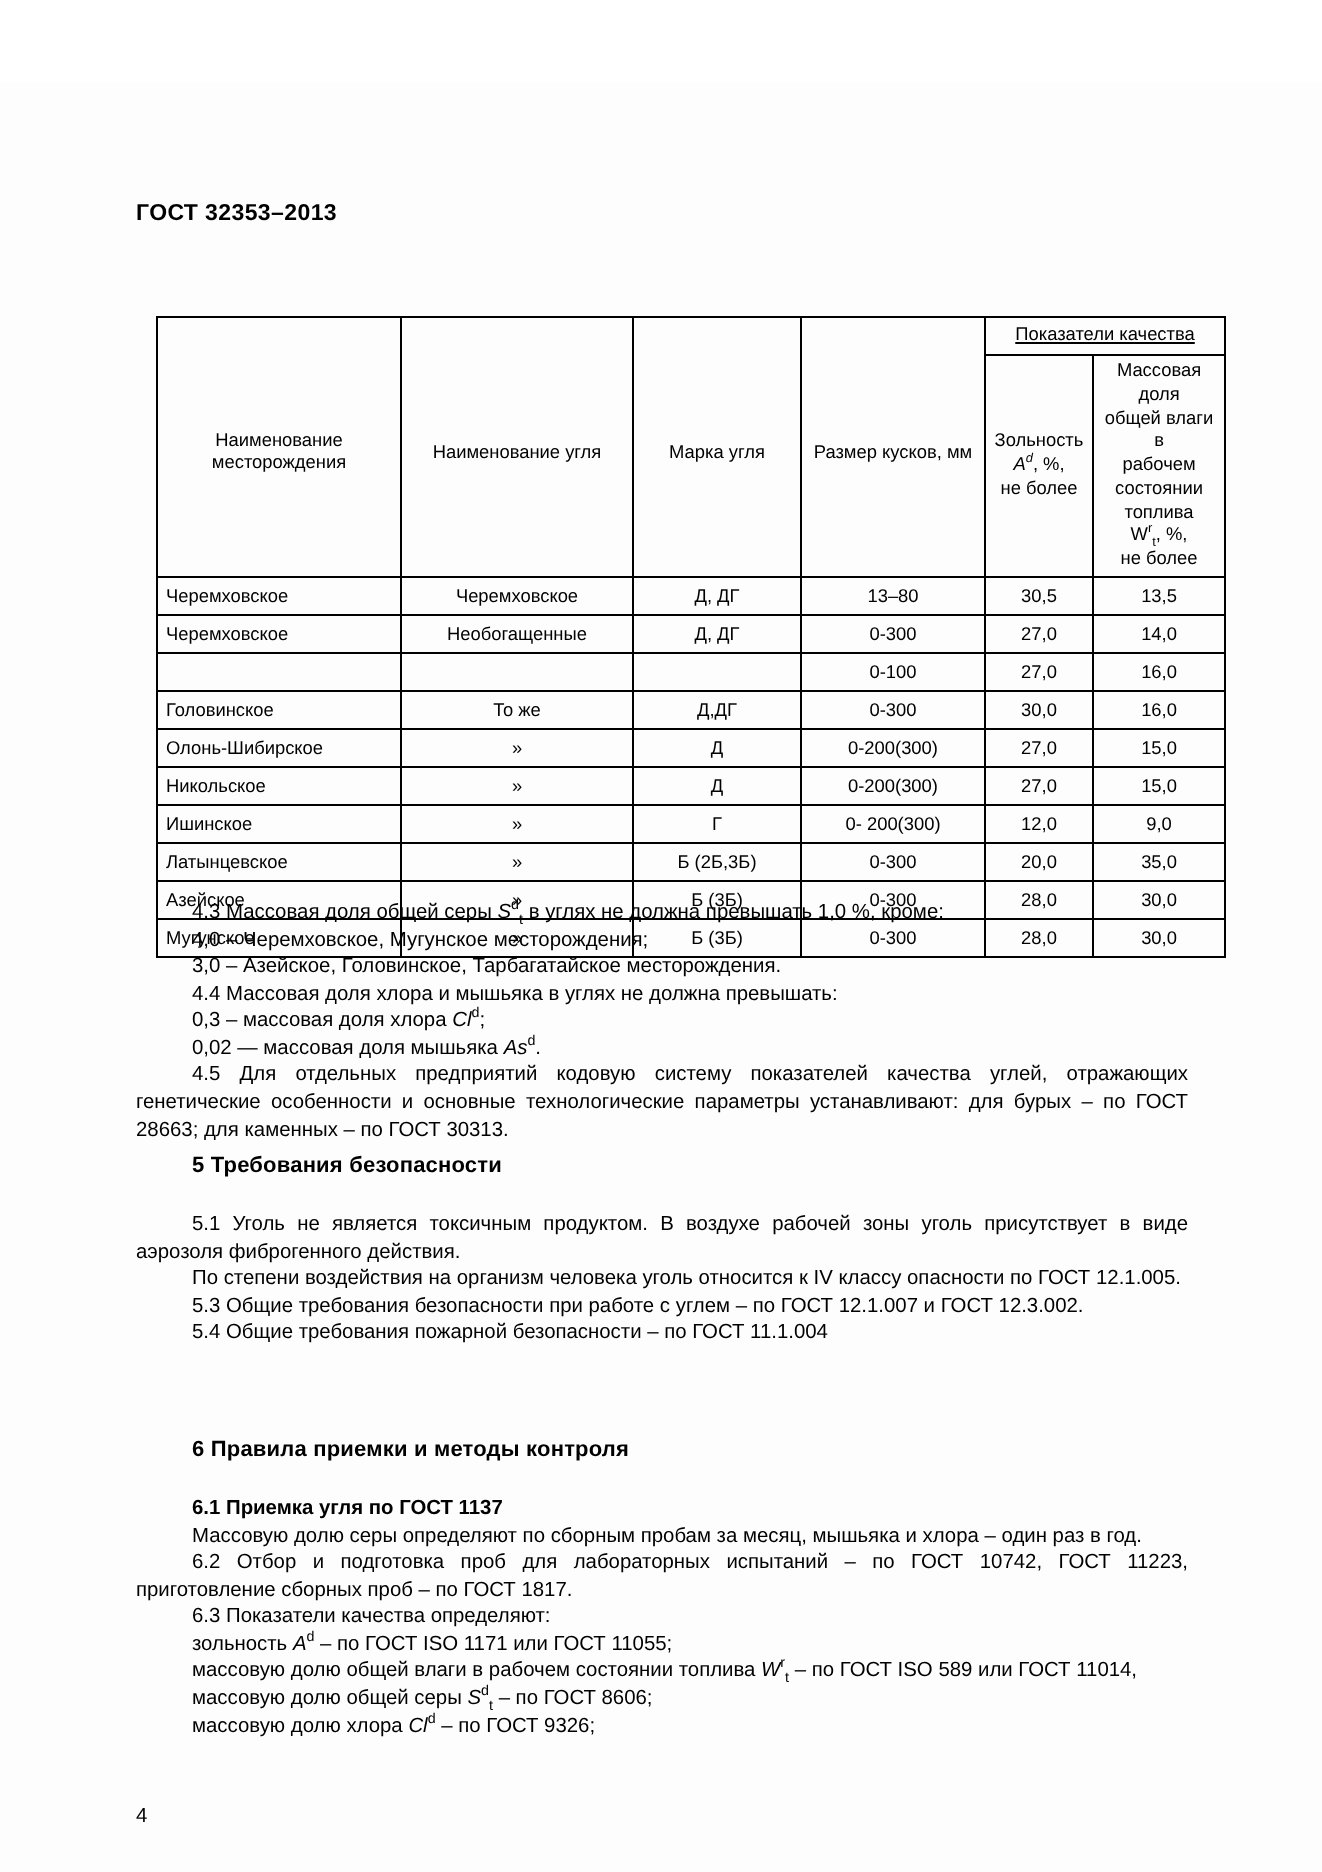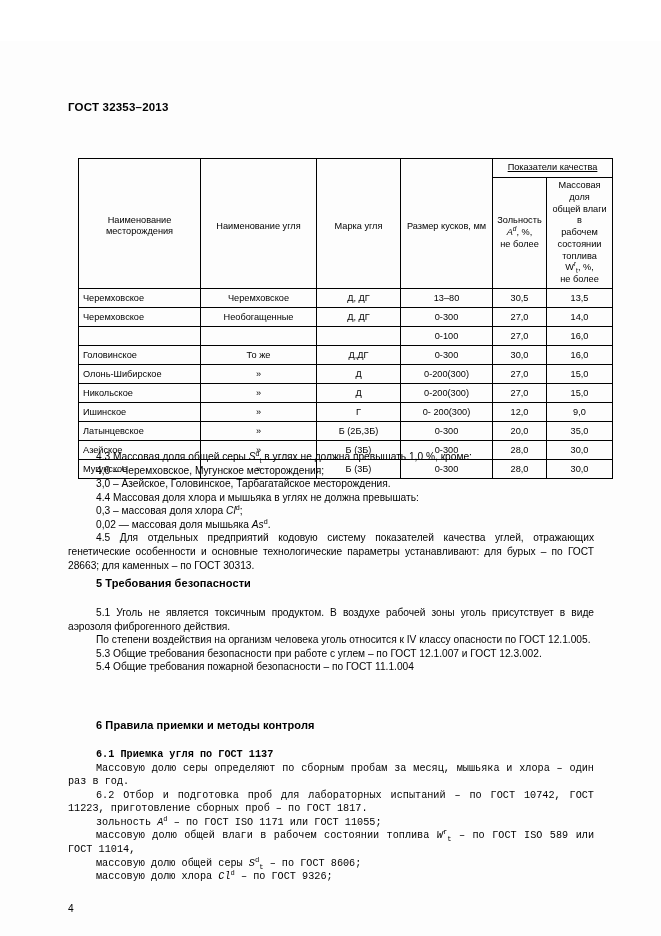--- a/index.html
+++ b/index.html
@@ -266,24 +266,25 @@
     <p class="para just">5.1 Уголь не является токсичным продуктом. В воздухе рабочей зоны уголь присутствует в виде аэрозоля фиброгенного действия.</p>
     <p class="para just">По степени воздействия на организм человека уголь относится к IV классу опасности по ГОСТ 12.1.005.</p>
     <p class="para left">5.3 Общие требования безопасности при работе с углем – по ГОСТ 12.1.007 и ГОСТ 12.3.002.</p>
     <p class="para left">5.4 Общие требования пожарной безопасности – по ГОСТ 11.1.004</p>
   </div>
 
   <div class="body-text" style="top:677px;">
     <h2 class="section">6 Правила приемки и методы контроля</h2>
   </div>
 
-  <div class="body-text" style="top:707px;font-family:Liberation Mono, monospace;">
+  <div class="body-text" style="top:707px;">
     <p class="subhead">6.1 Приемка угля по ГОСТ 1137</p>
     <p class="para just">Массовую долю серы определяют по сборным пробам за месяц, мышьяка и хлора – один раз в год.</p>
     <p class="para just">6.2 Отбор и подготовка проб для лабораторных испытаний – по ГОСТ 10742, ГОСТ 11223, приготовление сборных проб – по ГОСТ 1817.</p>
+    <p class="para left">6.3 Показатели качества определяют:</p>
     <p class="para left"><span>зольность </span><span class="ital">A</span><sup>d</sup><span> – по  ГОСТ ISO 1171 или ГОСТ 11055;</span></p>
     <p class="para just"><span>массовую долю  общей  влаги   в  рабочем  состоянии  топлива  </span><span class="ital">W</span><sup>r</sup><sub>t</sub><span>  –  по  ГОСТ  ISO  589  или ГОСТ 11014,</span></p>
     <p class="para left"><span>массовую долю общей серы  </span><span class="ital">S</span><sup>d</sup><sub>t</sub><span> – по ГОСТ 8606;</span></p>
     <p class="para left"><span>массовую долю хлора </span><span class="ital">Cl</span><sup>d</sup><span> – по ГОСТ 9326;</span></p>
   </div>
 
   <div class="page-num">4</div>
 
 </div>
 

